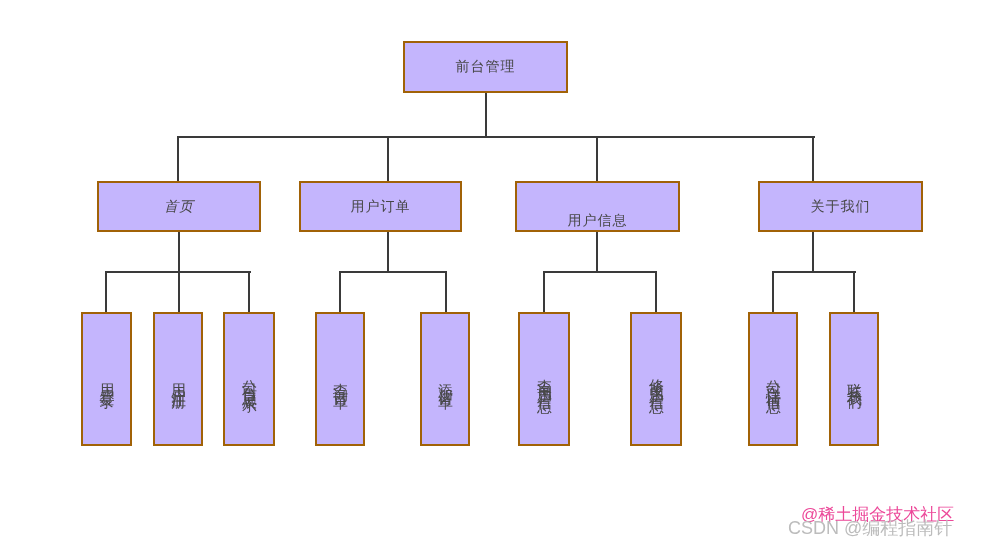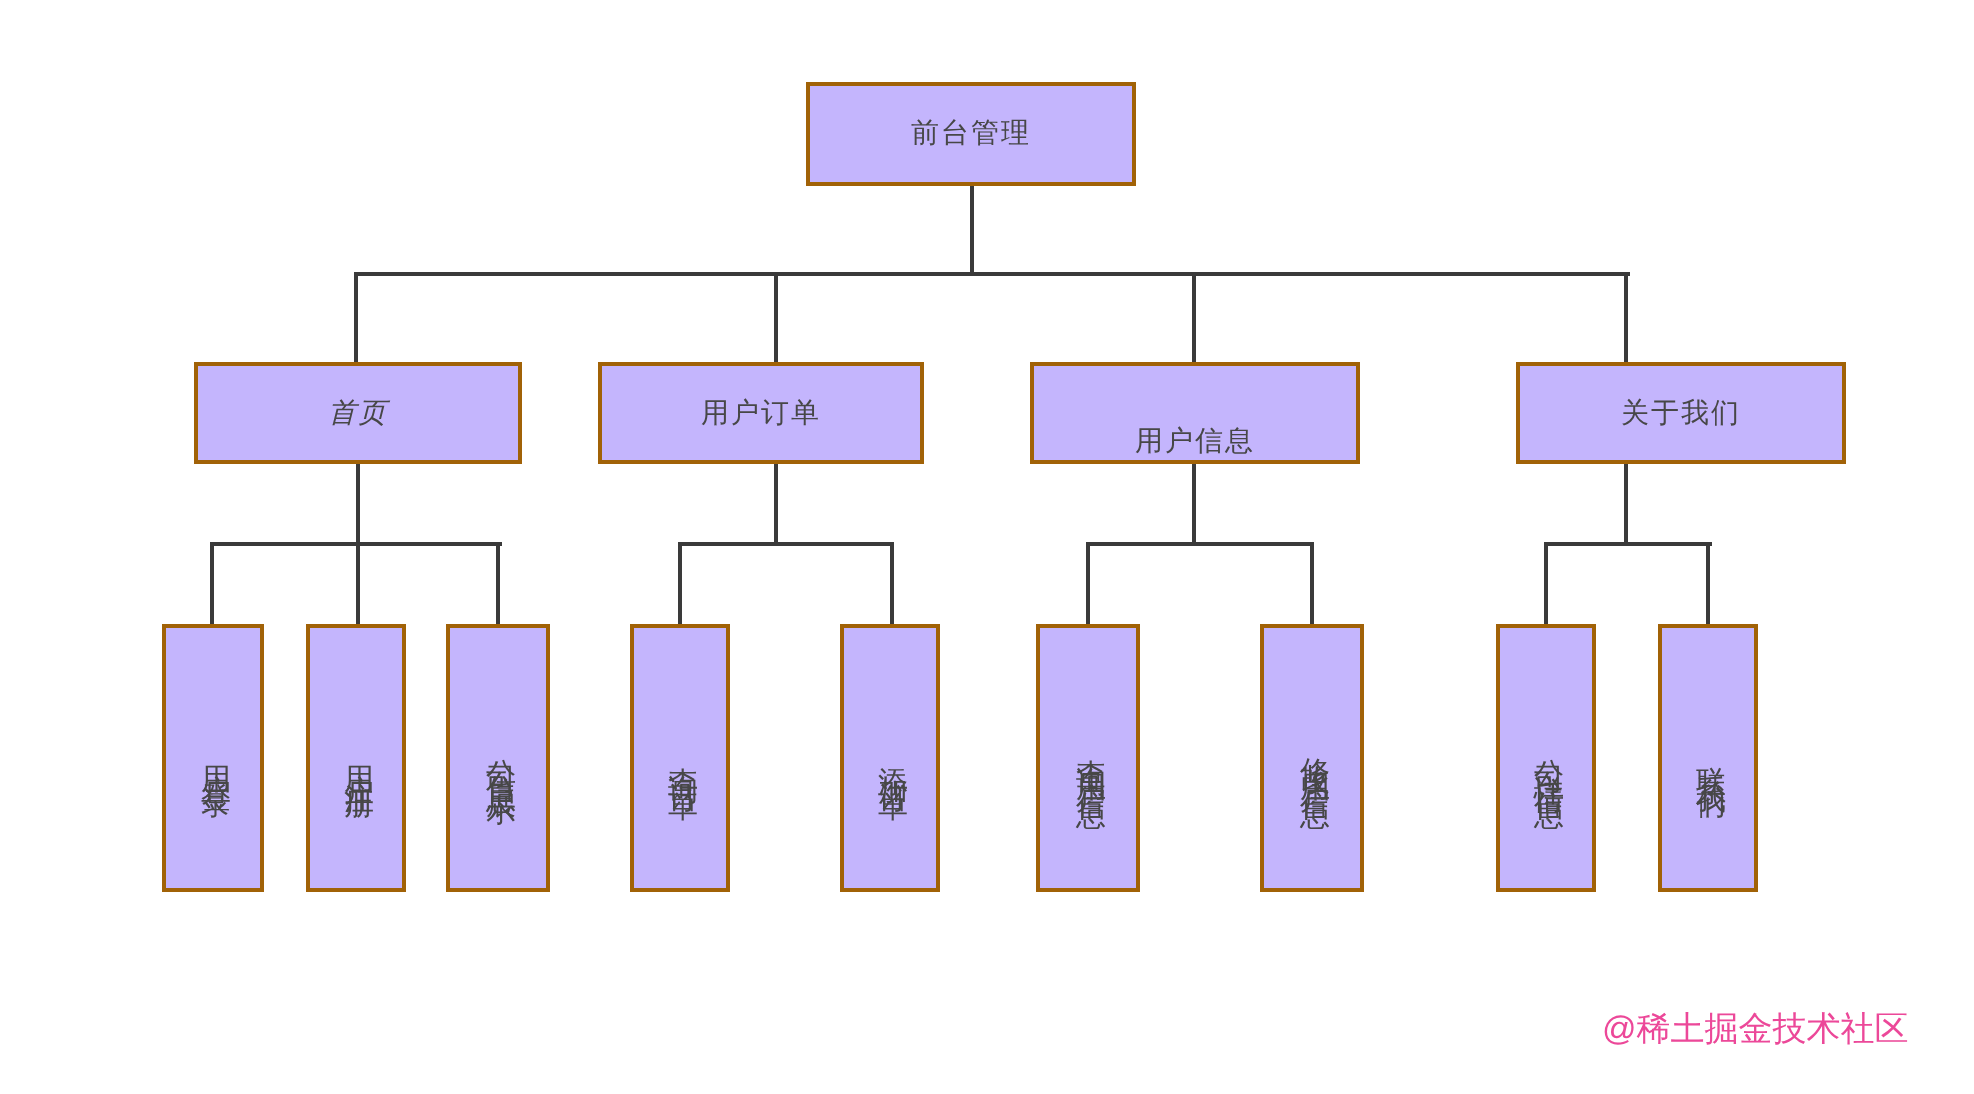--- a/index.html
+++ b/index.html
@@ -136,14 +136,15 @@
     <span>修改用户信息</span>
   </div>
   <div class="node n-l3 n-d1 vtext">
     <span>公司详情信息</span>
   </div>
   <div class="node n-l3 n-d2 vtext">
     <span>联系我们</span>
   </div>
 
   <div class="watermark wm-juejin">@稀土掘金技术社区</div>
+  <div class="watermark wm-csdn">CSDN @编程指南针</div>
 
 </div>
 
 </body></html>

